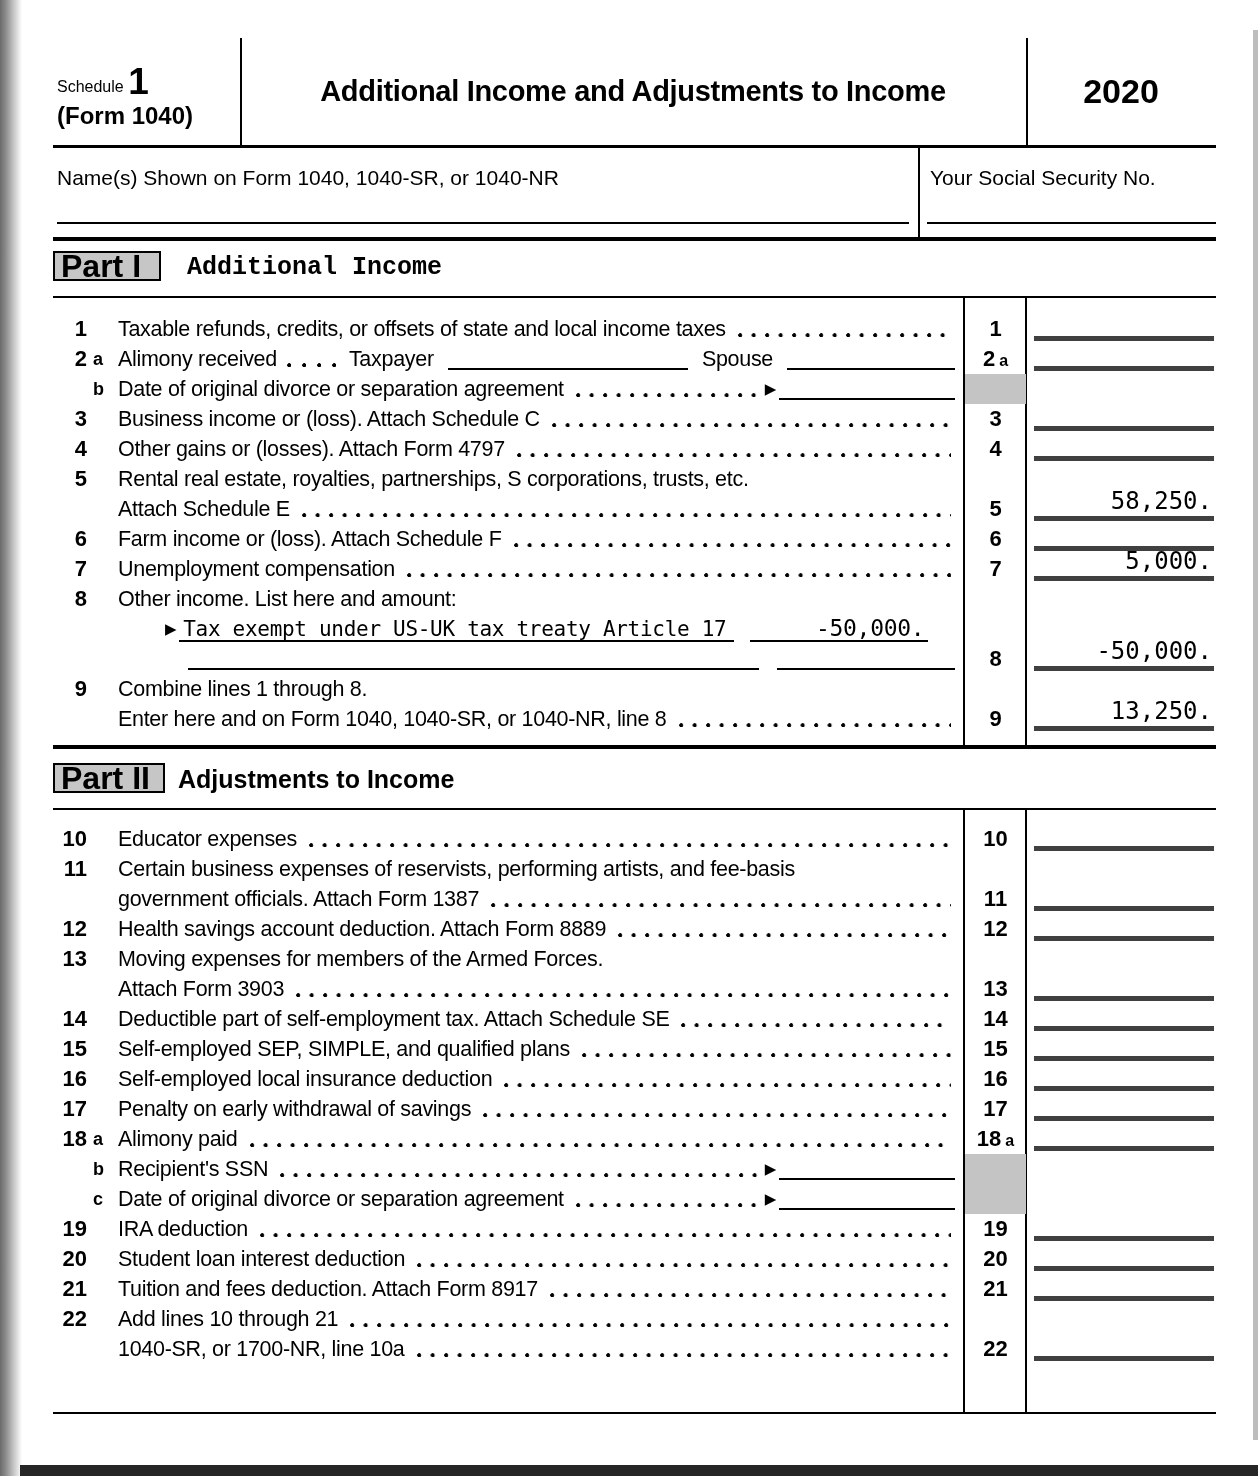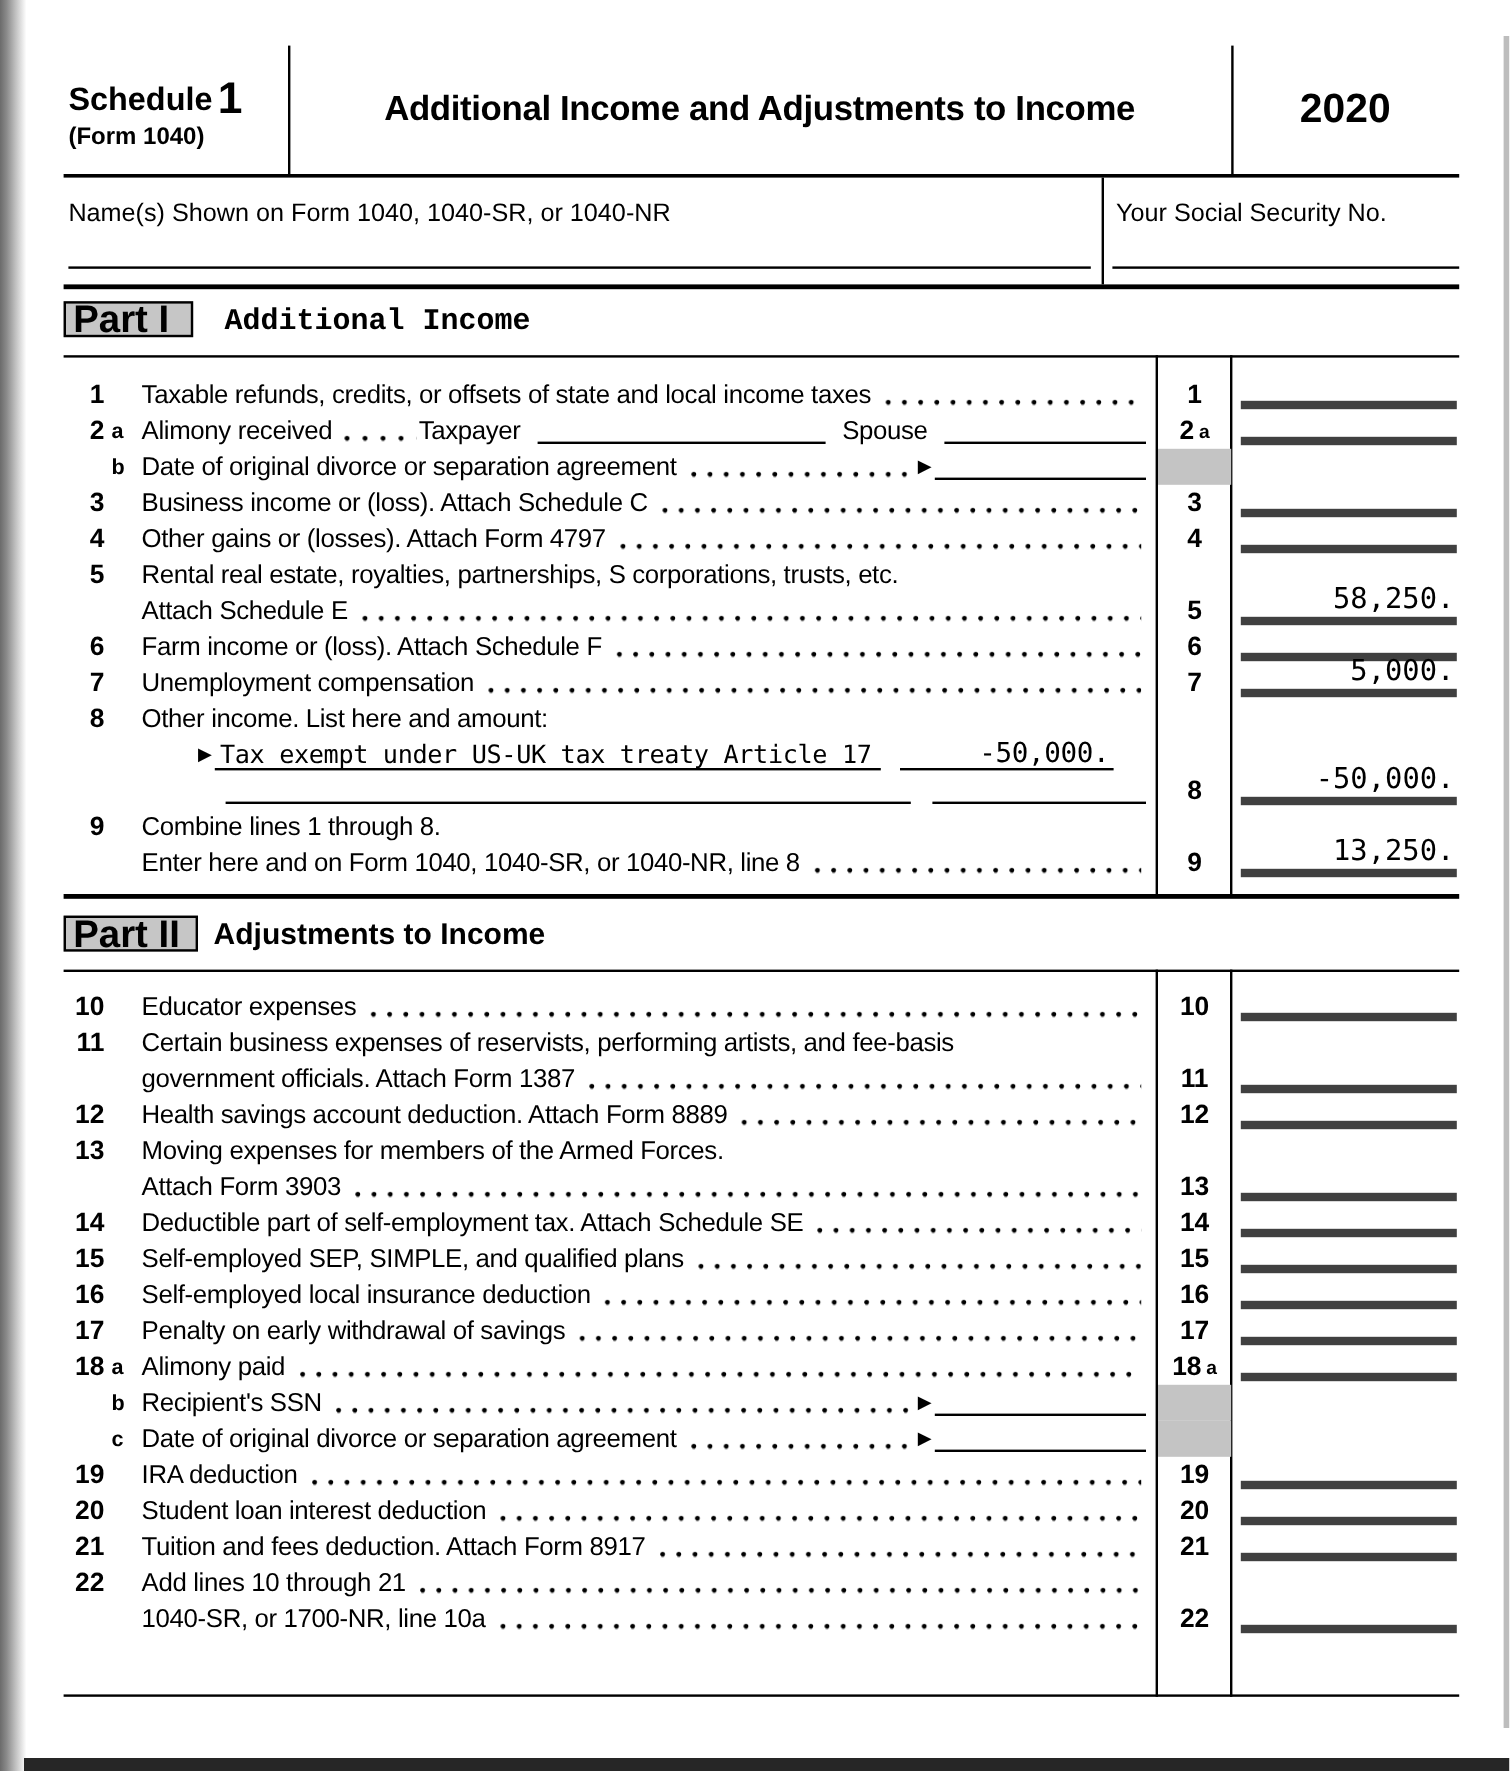--- a/index.html
+++ b/index.html
@@ -8,23 +8,23 @@
   
   .edge-left{position:absolute;left:0;top:0;width:22px;height:1476px;
              background:linear-gradient(to right,#6b6b6b 0%,#8a8a8a 25%,#c2c2c2 60%,#ffffff 100%);}
   .edge-bottom{position:absolute;left:20px;right:0;bottom:0;height:11px;background:#262626;}
   .edge-right{position:absolute;right:0;top:30px;width:5px;height:1410px;background:#bdbdbd;}
   
   .hr{position:absolute;background:#000;}
   .vr{position:absolute;background:#000;}
   
   .sched-block{position:absolute;left:57px;top:62px;line-height:1.1;}
-  .sched-word{font-weight:bold;font-size:27px;}
+  .sched-word{font-weight:normal;font-size:16px;}
   .sched-num{font-weight:bold;font-size:37px;vertical-align:-2px;}
-  .form-word{font-weight:bold;font-size:20px;}
+  .form-word{font-weight:bold;font-size:24px;}
   .main-title{position:absolute;left:242px;top:38px;width:782px;height:107px;
               display:flex;align-items:center;justify-content:center;
               font-weight:bold;font-size:29px;letter-spacing:-0.3px;}
   .year{position:absolute;left:1026px;top:38px;width:190px;height:107px;
         display:flex;align-items:center;justify-content:center;
         font-weight:bold;font-size:34px;}
   .name-label{position:absolute;left:57px;top:166px;font-size:21px;}
   .ssn-label{position:absolute;left:930px;top:166px;font-size:21px;}
   .fill-line{position:absolute;border-bottom:2px solid #000;}
   
@@ -54,21 +54,21 @@
   .mono{font-family:"DejaVu Sans Mono",monospace;}
   .entry-text{flex:none;border-bottom:2px solid #000;font-size:21px;line-height:30px;
               padding:0 8px 0 4px;height:28px;box-sizing:border-box;}
   .entry-amt{flex:none;width:178px;margin-left:16px;border-bottom:2px solid #000;
              font-size:23px;line-height:29px;text-align:right;height:28px;box-sizing:border-box;padding-right:4px;}
   .numcell{width:61px;flex:none;display:flex;justify-content:center;align-items:center;gap:4px;}
   .numcell.gray{background:#c4c4c4;}
   .cn{font-weight:bold;font-size:22px;}
   .csub{font-weight:bold;font-size:16px;margin-top:4px;}
   .amtcell{width:190px;flex:none;position:relative;}
-  .au{position:absolute;left:8px;right:2px;bottom:3px;border-bottom:7px solid #404040;text-align:right;}
+  .au{position:absolute;left:8px;right:2px;bottom:3px;border-bottom:5px solid #404040;text-align:right;}
   .amt{font-family:"DejaVu Sans Mono",monospace;font-size:24px;line-height:1;display:inline-block;padding:0 2px 3px 0;}
   .b{font-weight:bold;}
 </style>
 </head>
 <body>
 
 <div class="page">
 
   <div class="edge-left"></div>
   <div class="edge-right"></div>

